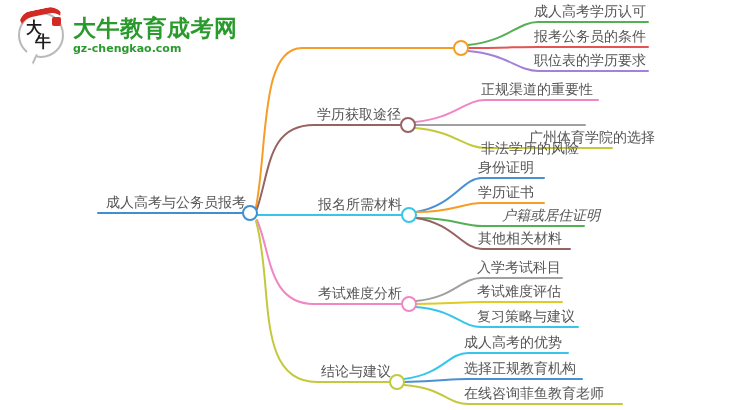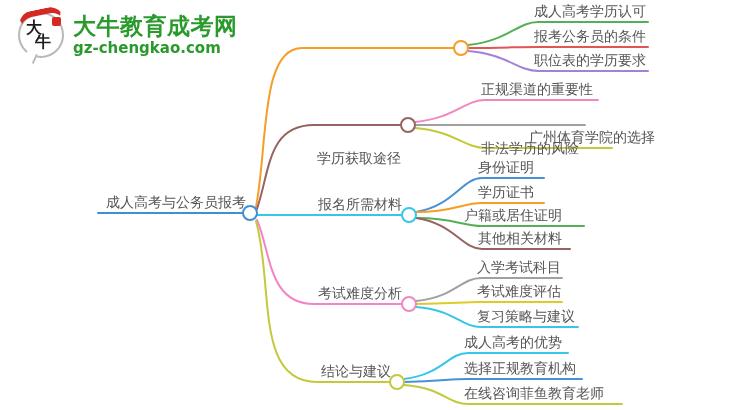--- a/index.html
+++ b/index.html
@@ -29,21 +29,21 @@
   .bubble .tail {
     position:absolute; bottom:-7px; left:5px; width:9px; height:9px; background:#fff;
     border-right:2px solid #b9b9b9; border-bottom:2px solid transparent;
     transform:rotate(25deg);
   }
   .zi { position:absolute; color:#1c1c1c; font-weight:bold; font-size:16px; line-height:1; }
   .zi1 { top:6px; left:6px; }
   .zi2 { top:20px; left:15px; }
   .seal { position:absolute; top:3px; right:1px; width:9px; height:9px; background:var(--accent-red); border-radius:2px; }
   .logo-title { color:var(--brand-green); font-weight:bold; font-size:23px; letter-spacing:0.5px; line-height:1.15; }
-  .logo-domain { color:var(--brand-green); font-weight:bold; font-size:15px; line-height:1.2; }
+  .logo-domain { color:var(--brand-green); font-weight:bold; font-size:11px; line-height:1.2; }
 </style>
 </head>
 <body>
 
 <div class="stage" id="stage" style="--brand-green: #2a9a2d; --accent-red: #d42a24; --node-text: #555555; background: rgb(255, 255, 255);">
 
   <div class="logo">
     <div class="bubble">
       <span class="arc"></span>
       <span class="zi zi1">大</span>
@@ -88,24 +88,24 @@
       <circle cx="250" cy="213" r="7" fill="#fff" stroke="#3f8fd2" stroke-width="2"></circle>
     </svg>
   <div id="nodes">
       <div class="node-label r" style="left: 246px; top: 192px;">成人高考与公务员报考</div>
       <div class="node-label" style="left: 534px; top: 1px;">成人高考学历认可</div>
       <div class="node-label" style="left: 534px; top: 26px;">报考公务员的条件</div>
       <div class="node-label" style="left: 534px; top: 50px;">职位表的学历要求</div>
       <div class="node-label" style="left: 481px; top: 79px;">正规渠道的重要性</div>
       <div class="node-label" style="left: 481px; top: 104px; margin-top: 34px;">非法学历的风险</div>
       <div class="node-label" style="left: 481px; top: 127px; margin-left: 48px;">广州体育学院的选择</div>
-      <div class="node-label r" style="left: 401px; top: 104px; margin-top: 44px;">学历获取途径</div>
+      <div class="node-label r" style="left: 401px; top: 104px;">学历获取途径</div>
       <div class="node-label" style="left: 478px; top: 157px;">身份证明</div>
       <div class="node-label" style="left: 478px; top: 182px;">学历证书</div>
-      <div class="node-label" style="left: 464px; top: 205px;">户籍或居住证明</div>
+      <div class="node-label" style="left: 502px; top: 205px; font-style: italic;">户籍或居住证明</div>
       <div class="node-label" style="left: 478px; top: 228px;">其他相关材料</div>
       <div class="node-label r" style="left: 402px; top: 194px;">报名所需材料</div>
       <div class="node-label" style="left: 477px; top: 257px;">入学考试科目</div>
       <div class="node-label" style="left: 477px; top: 281px;">考试难度评估</div>
       <div class="node-label" style="left: 477px; top: 306px;">复习策略与建议</div>
       <div class="node-label r" style="left: 402px; top: 283px;">考试难度分析</div>
       <div class="node-label" style="left: 464px; top: 332px;">成人高考的优势</div>
       <div class="node-label" style="left: 464px; top: 358px;">选择正规教育机构</div>
       <div class="node-label" style="left: 464px; top: 383px;">在线咨询菲鱼教育老师</div>
       <div class="node-label r" style="left: 391px; top: 361px;">结论与建议</div>

